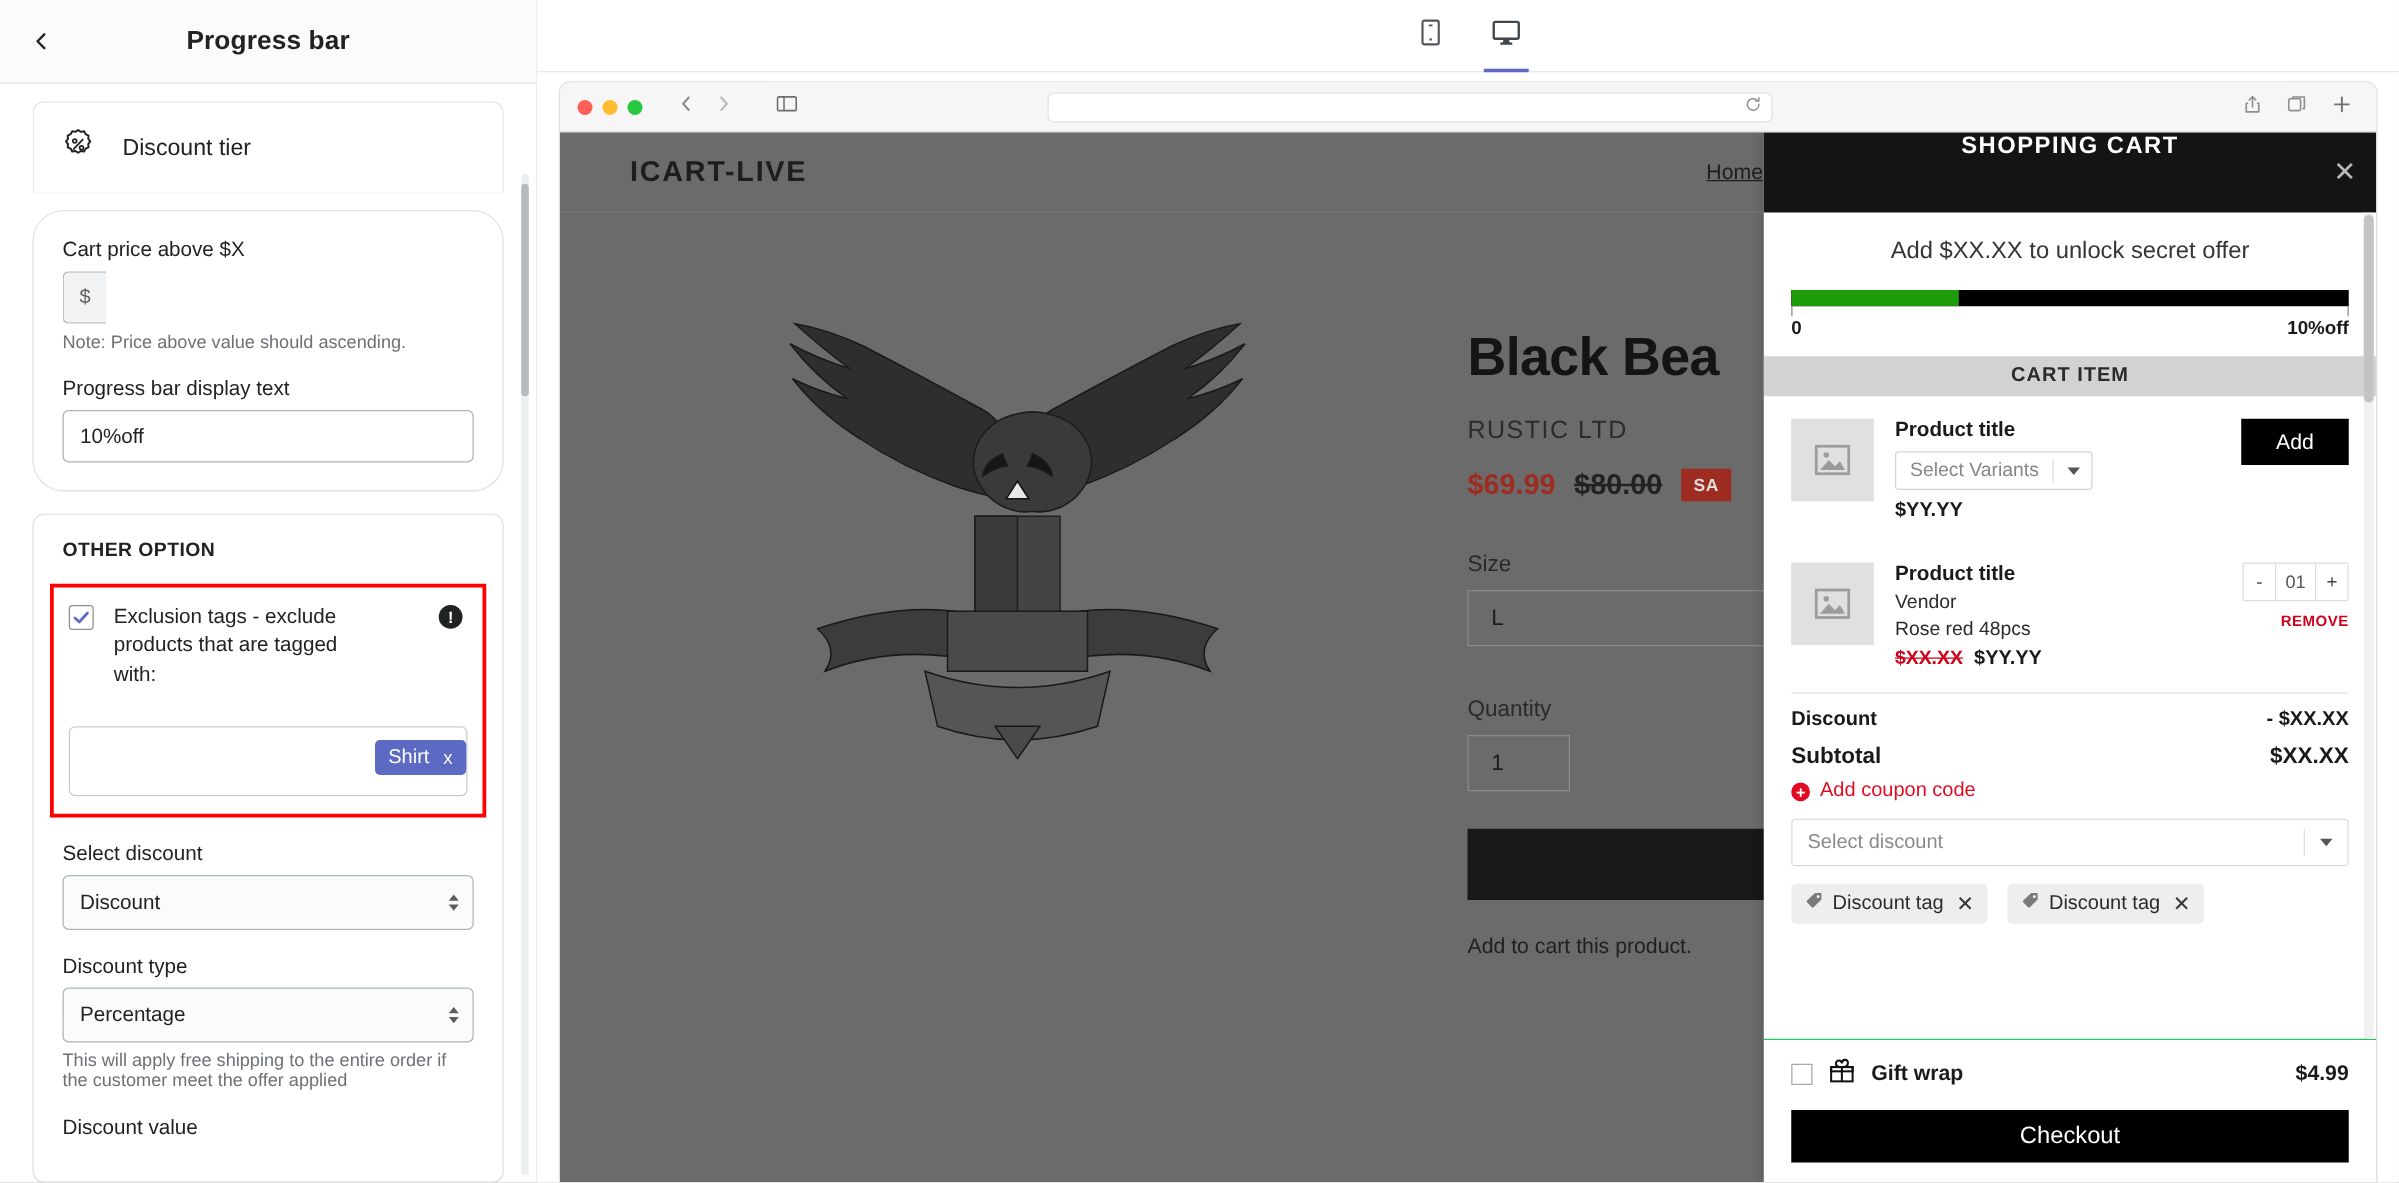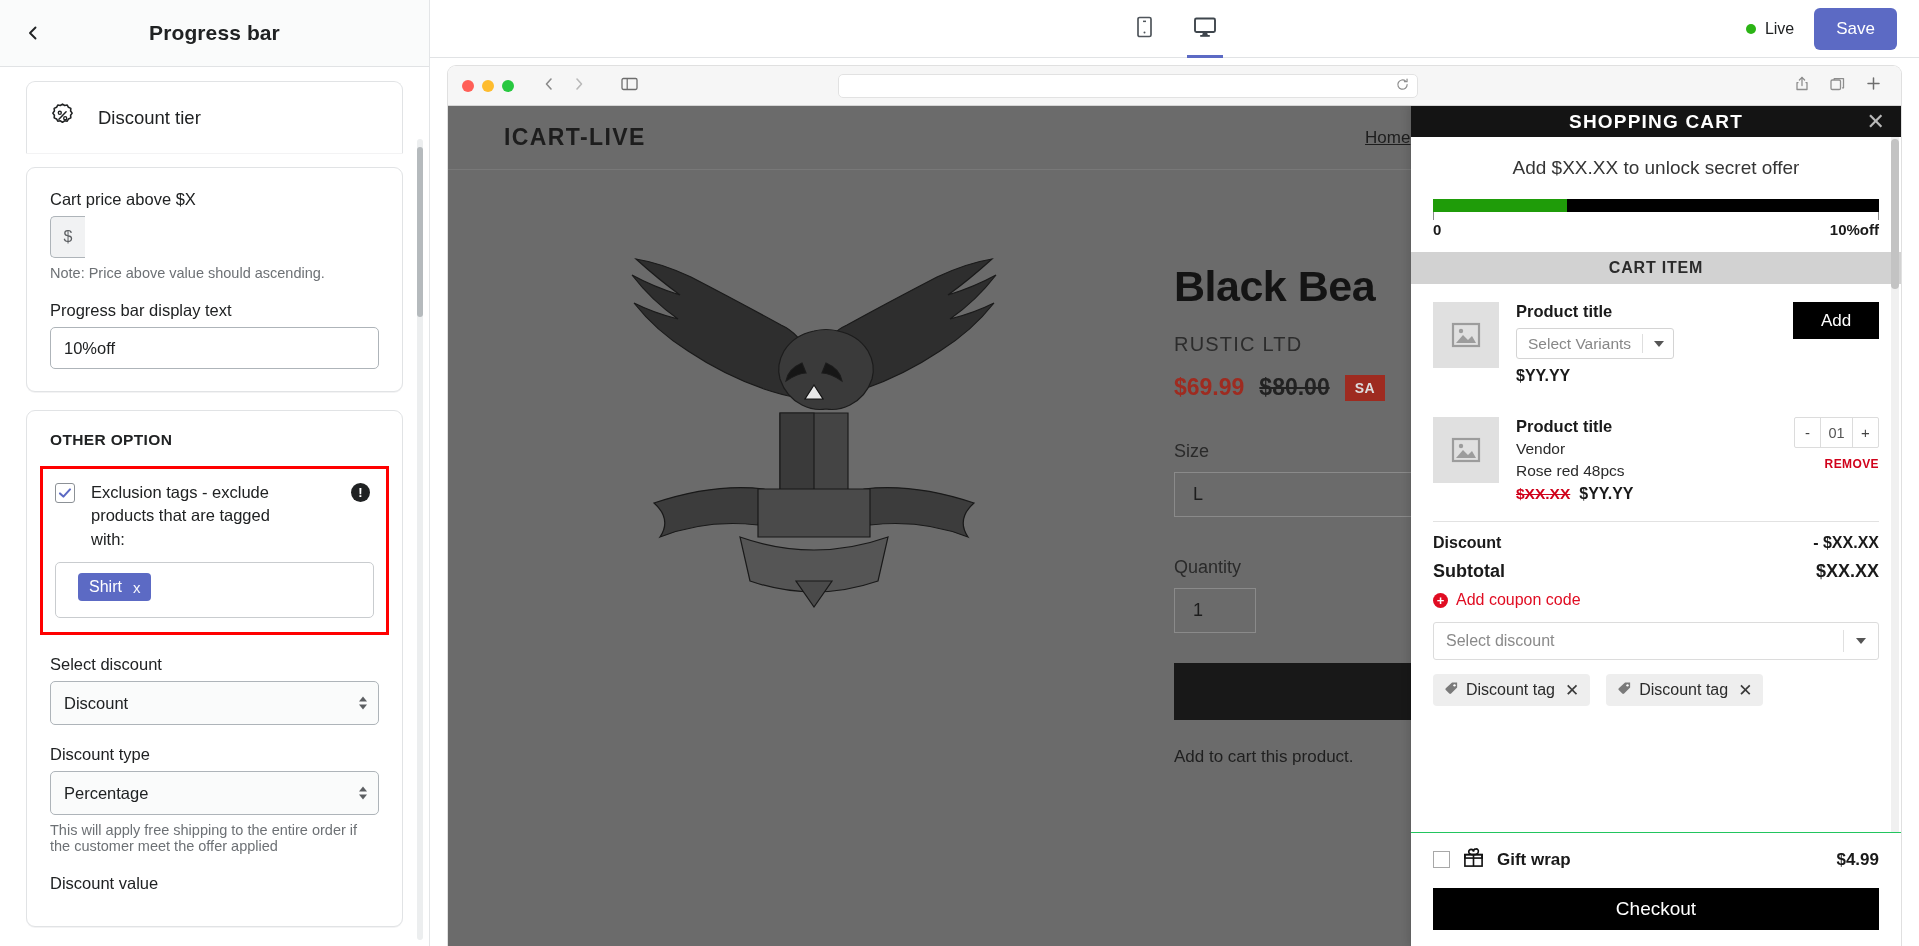--- a/index.html
+++ b/index.html
@@ -58,20 +58,21 @@
     display: flex; align-items: center; gap: 22px;
     border-radius: 9px 9px 0 0;
     border-bottom: none;
     text-align: right;
   }
   .tier-label { font-size: 18.5px; color: #202223; }
 
   .card-fields {
     margin-top: 14px;
     padding: 22px 23px 22px 23px;
+    border-radius: 25px;
   }
   .field-label {
     font-size: 16.5px; color: #202223; margin-bottom: 7px; display: block;
   }
   .input-row { display: flex; height: 42px; }
   .input-prefix {
     width: 35px; background: #f1f2f3;
     border: 1px solid #aeb4b9; border-right: none;
     border-radius: 5px 0 0 5px;
     display: flex; align-items: center; justify-content: center;
@@ -121,25 +122,25 @@
     line-height: 1.42; max-width: 215px;
   }
   .warn-icon {
     position: absolute; right: 4px; top: 2px;
     width: 19px; height: 19px; border-radius: 50%;
     background: #202223; color: #fff;
     font-size: 13px; font-weight: 700;
     display: flex; align-items: center; justify-content: center;
   }
   .tag-field {
-    margin-top: 11px;
+    margin-top: 29px;
     border: 1px solid #c9cccf; border-radius: 5px;
     background: #fff; min-height: 56px;
-    padding: 10px 22px;
-    display: flex; flex-wrap: wrap; gap: 7px; align-items: flex-start;
+    padding: 10px 0;
+    display: flex; flex-wrap: wrap; gap: 7px; align-items: flex-start; justify-content: flex-end;
   }
   .chip {
     background: #5c6ac4; color: #fff;
     border-radius: 4px; padding: 5px 11px;
     font-size: 16px; display: inline-flex; align-items: center; gap: 11px;
     cursor: pointer;
   }
   .chip-x { font-size: 15px; opacity: .95; }
 
   .select-wrap { position: relative; }
@@ -288,22 +289,22 @@
   .atc-note { margin-top: 27px; font-size: 17px; color: #1f1f1f; }
 
   
   .cart {
     position: absolute; top: 0; right: 0; bottom: 0;
     width: 490px; background: #fff;
     display: flex; flex-direction: column;
     box-shadow: -2px 0 8px rgba(0,0,0,.14);
   }
   .cart-head {
-    height: 31px; background: #141414; color: #fff;
-    display: flex; align-items: center; justify-content: center;
+    height: 64px; background: #141414; color: #fff;
+    display: flex; justify-content: center;
     position: relative;
   }
   .cart-head-title { font-size: 19px; font-weight: 700; letter-spacing: 1.2px; }
   .cart-close {
     position: absolute; right: 16px; top: 50%; transform: translateY(-50%);
     font-size: 22px; color: #b9b9b9; cursor: pointer; line-height: 1;
   }
   .cart-body { flex: 1; overflow: hidden; position: relative; }
   .promo { padding: 20px 22px 0 22px; }
   .promo-text { text-align: center; font-size: 19px; color: #353535; }
@@ -540,27 +541,20 @@
         </div>
         <div class="dev-btn active">
           <span>
             <svg width="24" height="22" viewBox="0 0 24 22">
               <rect x="2" y="2.5" width="20" height="13.5" rx="1.4" fill="none" stroke="#3f464d" stroke-width="1.9"></rect>
               <path d="M9 19.8 h6 l-.9-3.2 h-4.2 z" fill="#3f464d"></path>
               <rect x="7.2" y="19" width="9.6" height="1.8" fill="#3f464d"></rect>
             </svg>
           </span>
         </div>
-      </div>
-      <div class="top-right">
-        <div class="live">
-          <span class="live-dot"></span>
-          <span>Live</span>
-        </div>
-        <button class="save-btn">Save</button>
       </div>
     </div>
 
     <div class="preview">
       <div class="browser">
 
         <div class="bchrome">
           <div class="lights">
             <span class="lt" style="background:#ff5f57"></span>
             <span class="lt" style="background:#febc2e"></span>

